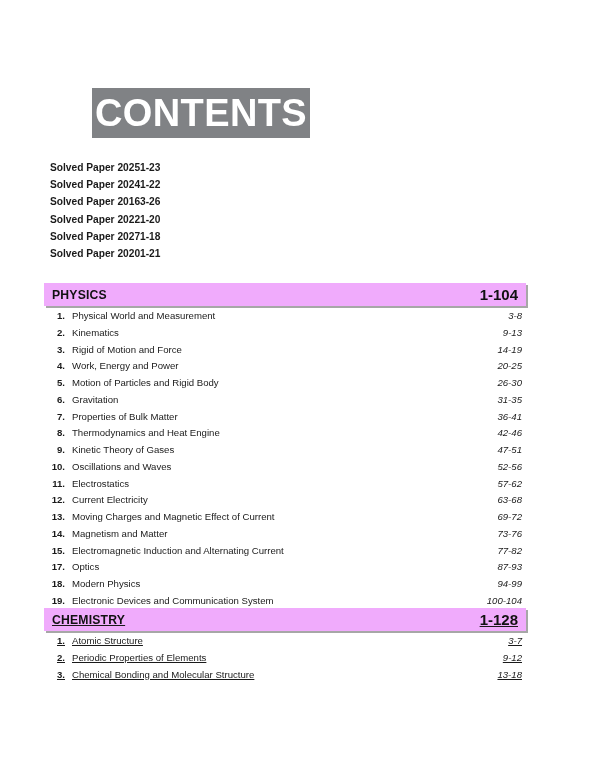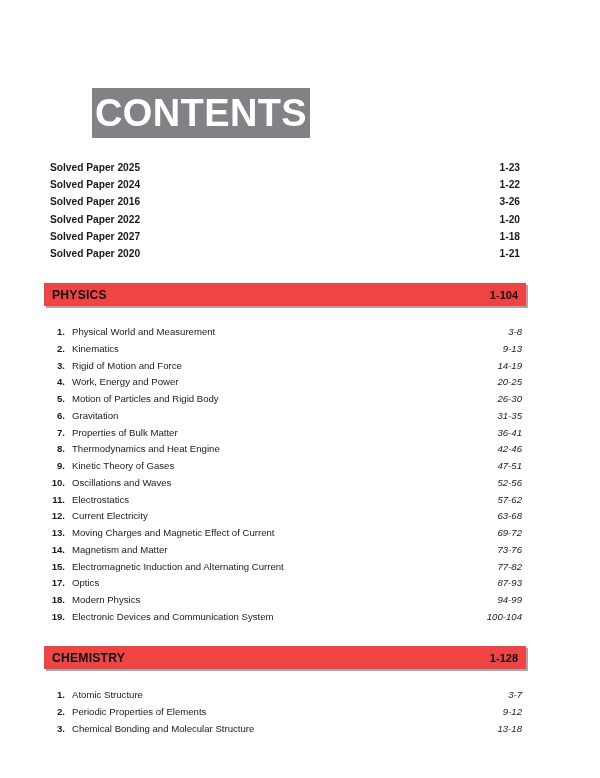--- a/index.html
+++ b/index.html
@@ -48,62 +48,61 @@
   
   .papers {
     position: absolute;
     left: 50px;
     top: 162px;
     width: 470px;
   }
   .paper-row {
     display: flex;
     align-items: baseline;
-    justify-content: space-between;
     height: 17.2px;
     font-size: 10.2px;
     font-weight: 700;
   }
   .paper-row .paper-title {
     white-space: nowrap;
   }
   .paper-row .paper-pages {
     white-space: nowrap;
     text-align: right;
   }
 
   
   .section {
     position: absolute;
     left: 44px;
     width: 482px;
   }
   #section-physics { top: 283px; }
-  #section-chemistry { top: 646px; }
+  #section-chemistry { top: 608px; text-decoration: underline; }
 
   .section-header {
     position: relative;
     height: 23px;
-    background: #ef4444;
+    background: #f0abfc;
     box-shadow: 2px 2px 0 0 #a7a7a7;
     display: flex;
     align-items: center;
     justify-content: space-between;
     padding: 0 8px 0 8px;
     box-sizing: border-box;
   }
   .section-header .section-name {
     font-size: 12.2px;
     font-weight: 700;
     letter-spacing: 0.2px;
     color: #111;
     white-space: nowrap;
   }
   .section-header .section-pages {
-    font-size: 11px;
+    font-size: 15px;
     font-weight: 700;
     color: #111;
     white-space: nowrap;
   }
 
   .chapter-list {
     padding-top: 4px;
   }
   .chapter-row {
     display: flex;
@@ -117,21 +116,20 @@
     text-align: right;
     font-weight: 700;
     padding-right: 7px;
     box-sizing: border-box;
     white-space: nowrap;
   }
   .chapter-row .ch-title {
     flex: 1 1 auto;
     white-space: nowrap;
     font-weight: 400;
-    margin-top: 16px;
   }
   .chapter-row .ch-pages {
     flex: 0 0 auto;
     font-style: italic;
     font-weight: 400;
     text-align: center;
     white-space: nowrap;
     padding-right: 4px;
   }
 </style>

